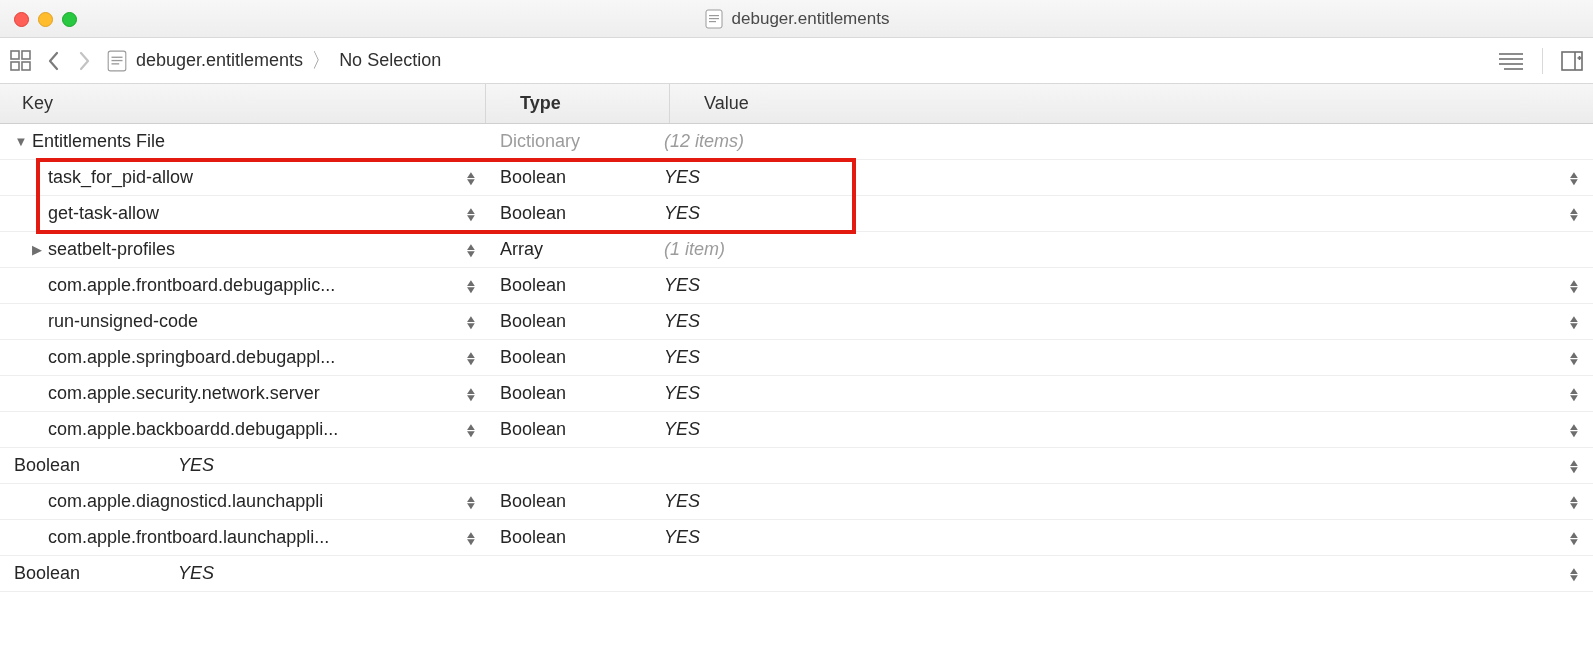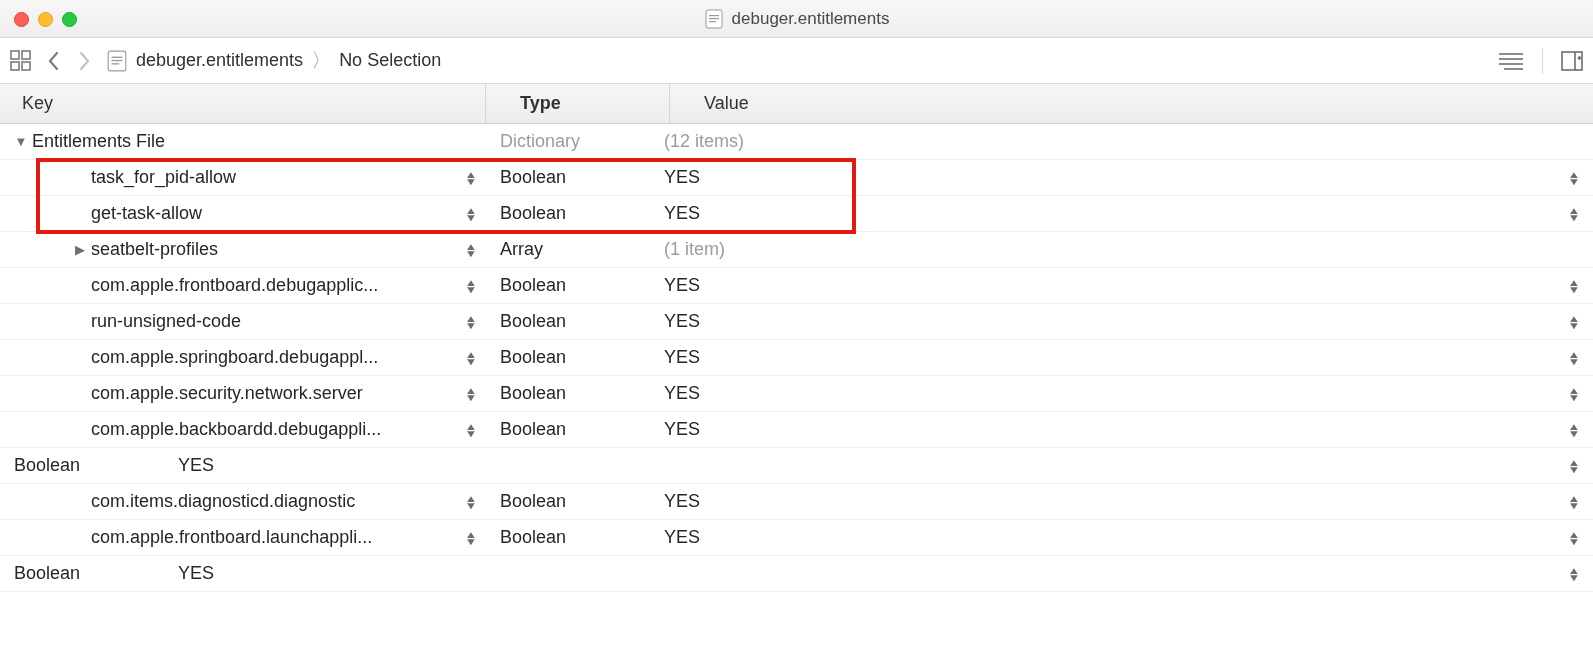--- a/index.html
+++ b/index.html
@@ -27,31 +27,31 @@
   
   .thead { height:40px; background:linear-gradient(#f6f6f6,#ececec); border-bottom:1px solid #cfcfcf; display:flex; align-items:center; font-size:18px; color:#323232;gap:20px; }
   .col-key  { width:486px; padding-left:22px; border-right:1px solid #d7d7d7; height:100%; display:flex; align-items:center; }
   .col-type { width:164px; padding-left:14px; border-right:1px solid #d7d7d7; height:100%; display:flex; align-items:center;font-weight:bold; }
   .col-val  { flex:1; padding-left:14px; height:100%; display:flex; align-items:center; }
   
   .rows { }
   .row { height:36px; display:flex; align-items:center; border-bottom:1px solid #eeeeee; font-size:18px; }
   .row .k { width:486px; display:flex; align-items:center; height:100%; padding-right:6px; }
   .row .t { width:164px; padding-left:14px; height:100%; display:flex; align-items:center; }
-  .row .v { flex:1; padding-left:14px; padding-right:10px; height:100%; display:flex; align-items:center; }
+  .row .v { flex:1; padding-left:14px; padding-right:10px; height:100%; display:flex; align-items:center;font-style:italic; }
   .disclosure { width:14px; display:inline-flex; justify-content:center; color:#6f6f6f; font-size:13px; margin-right:4px; }
   .keytext { flex:1; white-space:nowrap; overflow:hidden; text-overflow:ellipsis; }
   .dim { color:#9c9c9c; }
   .stepper { width:18px; color:#6d6d6d; display:flex; flex-direction:column; align-items:center; line-height:7px; font-size:10px; }
   .stepper::before { content:"\25B2"; transform:scaleX(1.3); }
   .stepper::after  { content:"\25BC"; transform:scaleX(1.3); }
   .val-stepper { margin-left:auto; }
   
   .indent-0 .k { padding-left:14px; }
-  .child .k   { padding-left:91px; }
+  .child .k   { padding-left:48px; }
   
   .highlight-box { position:absolute; border:4px solid #e21a0f; pointer-events:none; }
   .rows-wrap { position:relative; }
 </style>
 </head>
 <body>
 
 <div class="titlebar">
   <div class="traffic">
     <span class="tl-close"></span>
@@ -232,21 +232,21 @@
       </div>
       <div class="row child" id="row-8">
         <div class="t">Boolean</div>
         <div class="v">
           <span>YES</span>
           <span class="stepper val-stepper"></span>
         </div>
       </div>
       <div class="row child" id="row-9">
         <div class="k">
-          <span class="keytext">com.items.diagnosticd.diagnostic</span>
+          <span class="keytext">com.apple.diagnosticd.launchappli</span>
           <span class="stepper"></span>
         </div>
         <div class="t">Boolean</div>
         <div class="v">
           <span>YES</span>
           <span class="stepper val-stepper"></span>
         </div>
       </div>
       <div class="row child" id="row-10">
         <div class="k">

